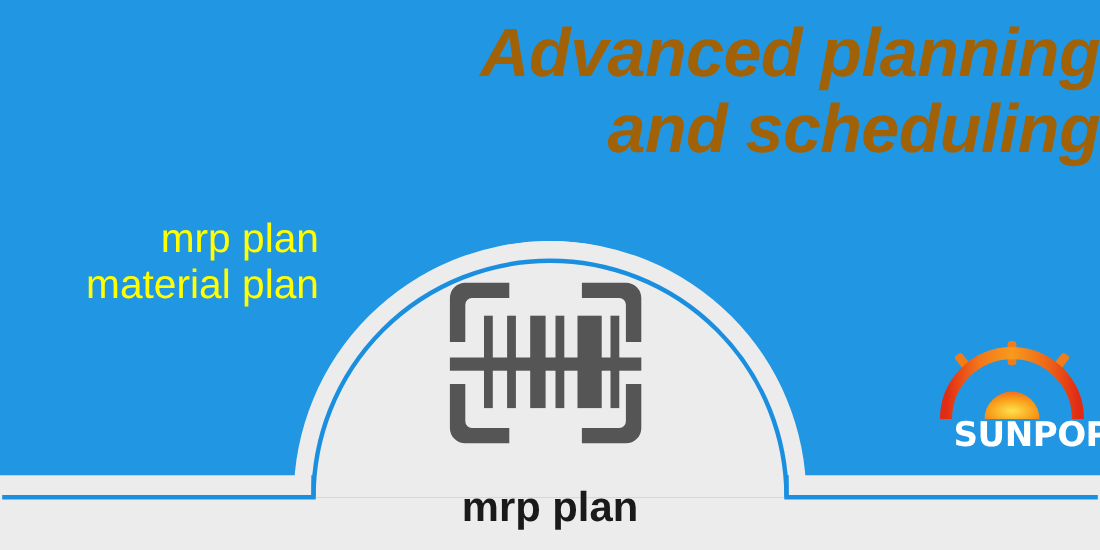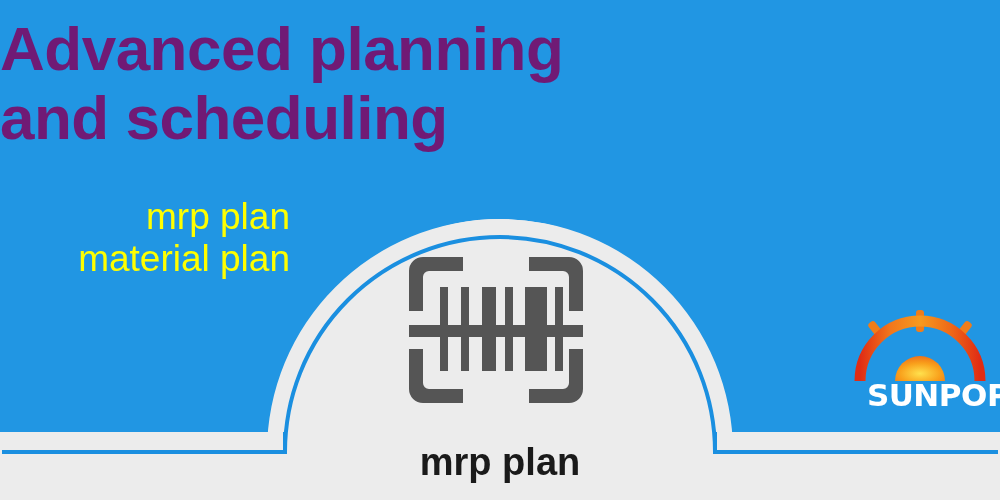--- a/index.html
+++ b/index.html
@@ -25,29 +25,30 @@
     width: 1000px;
     height: 500px;
   }
 
   
   #headline {
     position: absolute;
     left: 0;
     top: 14px;
     width: 1000px;
-    text-align: left;
-    color: #701a75;
+    text-align: right;
+    color: #a16207;
     font-size: 62px;
     font-weight: bold;
     line-height: 1.12;
     letter-spacing: -0.5px;
     white-space: pre-line;
     z-index: 6;
     pointer-events: none;
+    font-style: italic;
   }
 
   
   #subtitle {
     position: absolute;
     left: 0px;
     top: 196px;
     width: 290px;
     text-align: right;
     color: #ffff00;

